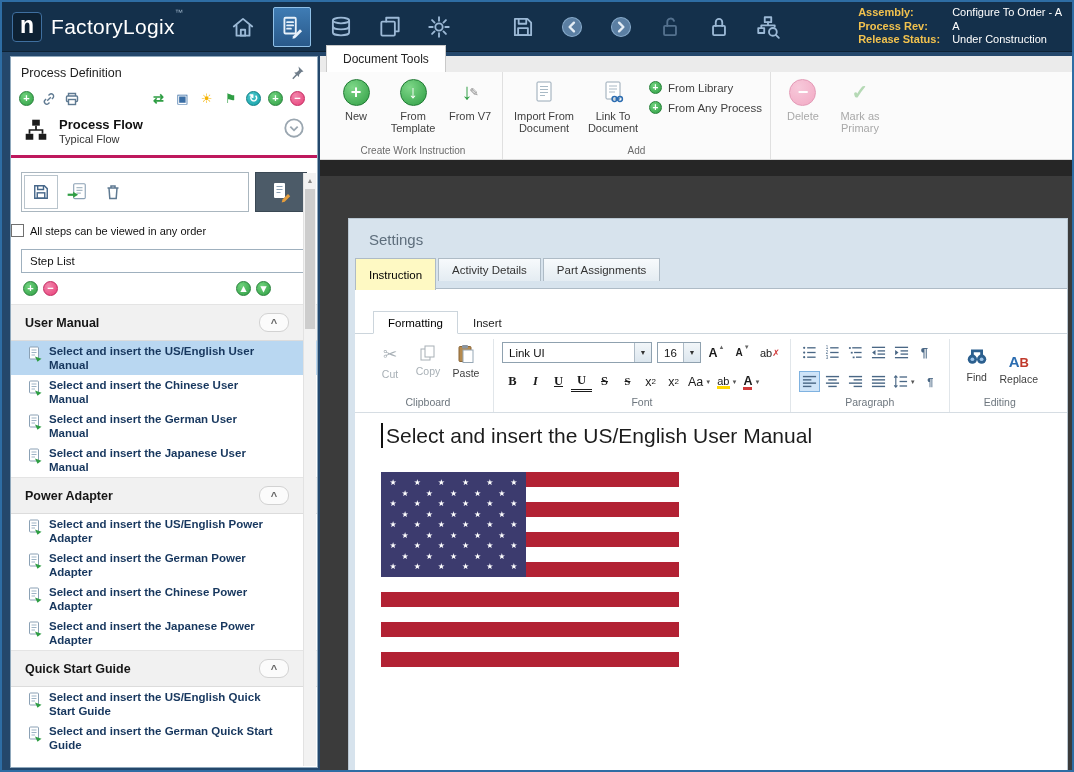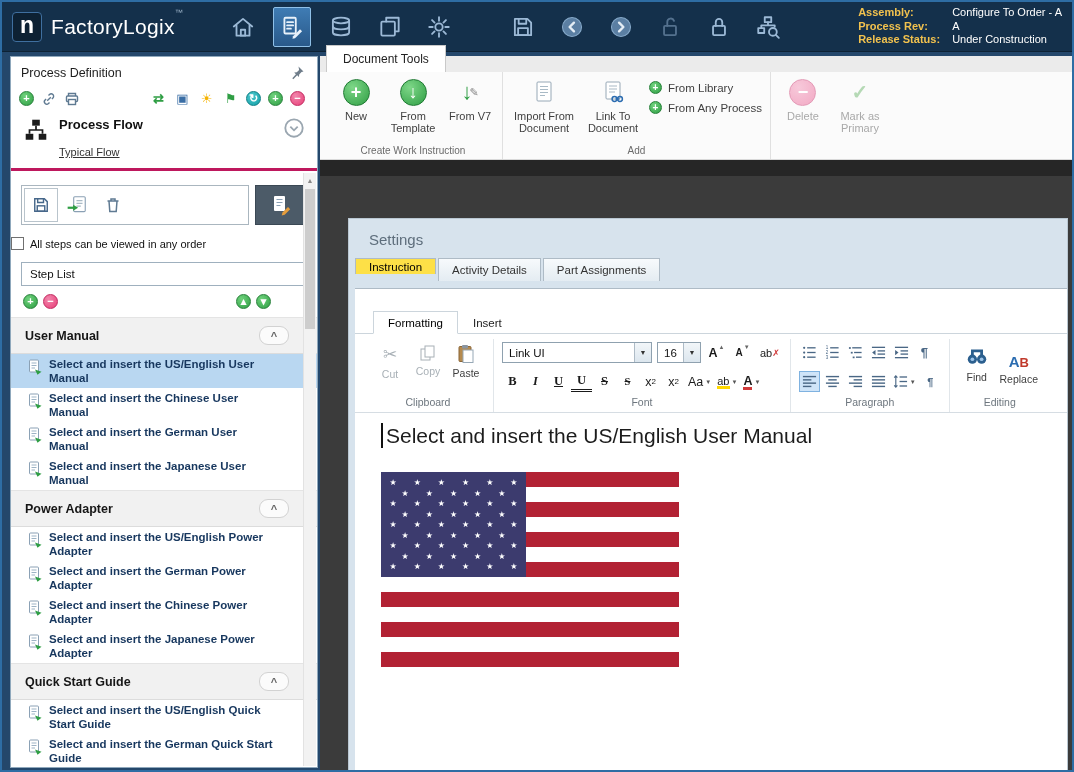--- a/index.html
+++ b/index.html
@@ -36,21 +36,21 @@
   .i16 { width:16px; height:16px; stroke:#5f7a92; fill:none; stroke-width:1.4; }
   .glyph16 { width:17px; height:17px; display:flex; align-items:center; justify-content:center; font-size:13px; line-height:1; }
   .circle-ic { width:15px; height:15px; border-radius:50%; color:#fff; font-size:11px; font-weight:bold;
                display:flex; align-items:center; justify-content:center; line-height:1; }
   .green  { background:radial-gradient(circle at 35% 30%,#6fd27c,#2f9e44); border:1px solid #27813a; }
   .pink   { background:radial-gradient(circle at 35% 30%,#f286ac,#e83e78); border:1px solid #c22a60; }
   .teal   { background:radial-gradient(circle at 35% 30%,#4cc7cc,#13a0a8); border:1px solid #0d7e85; }
   .flow-row { display:flex; align-items:flex-start; padding:4px 12px 10px 12px; border-bottom:3px solid #be185d; }
   .flow-text { margin-left:10px; }
   .flow-title { font-weight:bold; font-size:13px; color:#101010; }
-  .flow-sub { font-size:11px; color:#333; margin-top:14px;text-decoration:underline; }
+  .flow-sub { font-size:11px; color:#333; margin-top:1px; }
   .toolbar-row { display:flex; align-items:center; margin:14px 10px 0 10px; height:40px; }
   .tb-box { display:flex; align-items:center; border:1px solid #aab6bf; height:40px; flex:1; padding:2px; gap:2px; background:#fff; }
   .tbtn { width:34px; height:34px; display:flex; align-items:center; justify-content:center; }
   .tbtn.boxed { border:1px solid #b9c4cc; }
   .dark-btn { width:52px; height:40px; background:#4c5b68; border:1px solid #3a4854; display:flex; align-items:center; justify-content:center; margin-left:6px; }
   .chk-row { display:flex; align-items:center; gap:6px; padding:12px 10px 0 0; font-size:11px; color:#111; }
   .cbox { width:13px; height:13px; border:1px solid #707070; background:#fff; flex:none; }
   .steplist-head { margin:12px 10px 0 10px; border:1px solid #9fb0be; height:24px; display:flex; align-items:center;
                    padding-left:8px; font-size:11.5px; color:#111; background:#fff; }
   .step-actions { display:flex; align-items:center; gap:5px; padding:8px 10px 5px 12px; }
@@ -91,21 +91,21 @@
   .mini-green { width:13px; height:13px; font-size:10px; }
   .check-pale { color:#b5d9b5; font-size:20px; font-weight:bold; }
 
   .dark { flex:1; background:#3b3b3b; position:relative; }
   .dark-band { position:absolute; left:0; top:0; right:0; height:16px; background:#262626; }
   .settings { position:absolute; left:28px; top:58px; right:4px; bottom:0; background:#d7e3ed; border:1px solid #b9c7d2; border-bottom:none; }
   .settings-title { padding:12px 0 0 20px; font-size:15px; color:#5e6e7c; }
   .settings-tabs { display:flex; margin:10px 0 0 6px; position:relative; z-index:2; }
   .s-tab { height:23px; padding:0 13px; display:flex; align-items:center; font-size:11.5px; color:#333;
            background:linear-gradient(#f7fafc,#e4ecf2); border:1px solid #aebbc6; border-bottom:none; margin-right:2px; }
-  .s-tab.active { background:#fde047; color:#000; height:16px; margin-bottom:-1px; }
+  .s-tab.active { background:#fef9c3; color:#000; height:32px; margin-bottom:-1px; }
   .settings-body { position:absolute; left:6px; right:0; top:69px; bottom:0; background:#fff; border-top:1px solid #aebbc6; overflow:hidden; }
   .editor-tabs-row { display:flex; padding:22px 0 0 18px; border-bottom:1px solid #ccd5dc; }
   .e-tab { padding:5px 14px 4px; font-size:11.5px; color:#222; border:1px solid transparent; margin-bottom:-1px; }
   .e-tab.active { background:#fff; border-color:#ccd5dc; border-bottom-color:#fff; color:#000; }
 
   .fmt-toolbar { display:flex; align-items:stretch; padding:5px 0 0 8px; border-bottom:1px solid #d6dde3; }
   .fg { display:flex; flex-direction:column; padding:0 8px; border-right:1px solid #e1e6ea; }
   .fg-body { flex:1; display:flex; }
   .fg-label { text-align:center; font-size:10.5px; color:#6d767e; padding:4px 0 4px; }
   .clip-btn { width:38px; display:flex; flex-direction:column; align-items:center; gap:3px; padding-top:5px; }

